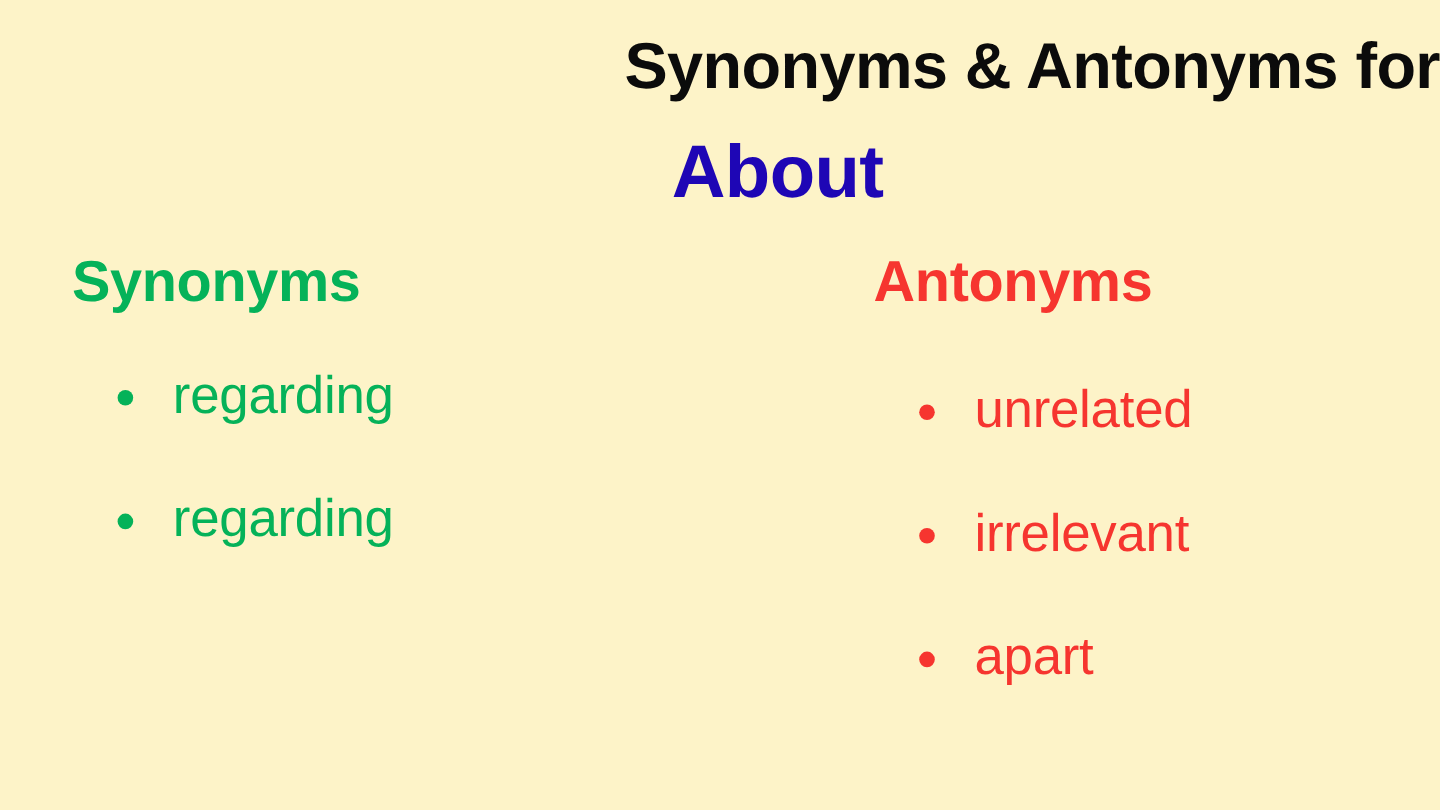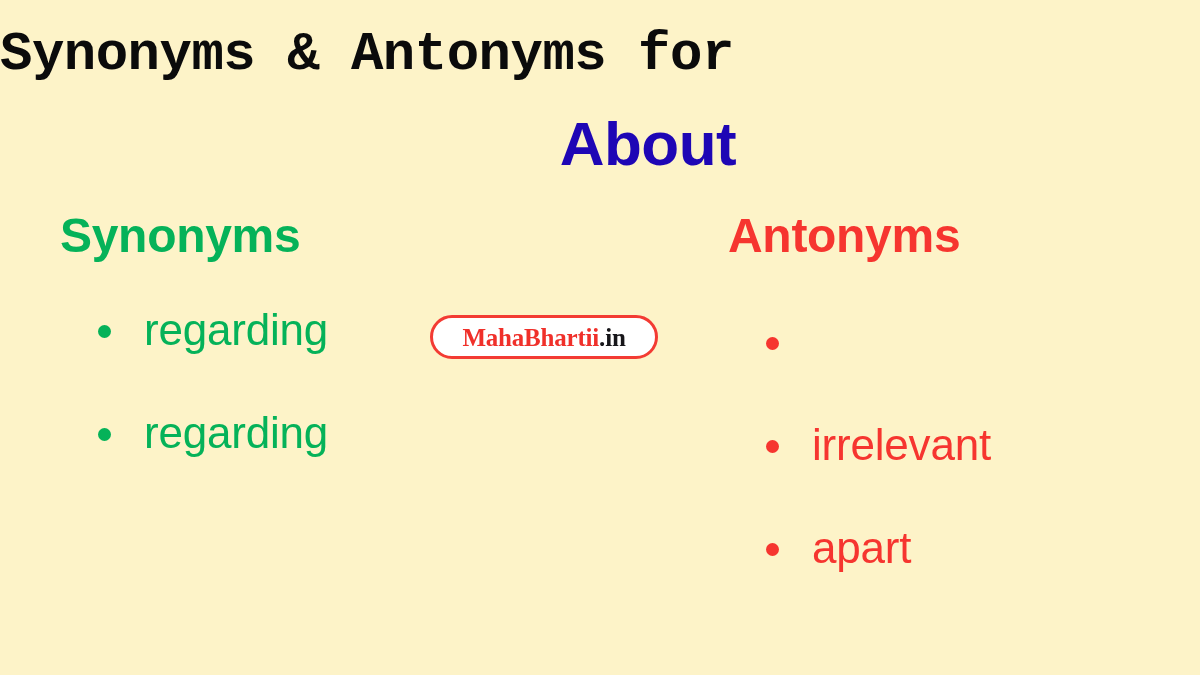--- a/index.html
+++ b/index.html
@@ -21,28 +21,27 @@
     background: #FDF3C8;
     box-sizing: border-box;
   }
 
   
   .title-line {
     position: absolute;
     top: 24px;
     left: 0;
     width: 1200px;
-    text-align: left;
+    text-align: right;
     font-size: 54px;
     font-weight: 700;
     color: #0B0B0B;
     letter-spacing: -0.5px;
     line-height: 1.15;
     font-stretch: condensed;
-    font-family: Liberation Mono, monospace;
   }
   .word-line {
     position: absolute;
     top: 108px;
     left: 0;
     width: 1200px;
     text-align: center;
     font-size: 62px;
     font-weight: 700;
     color: #1E06B5;
@@ -165,31 +164,29 @@
           <span>regarding</span>
         </li>
       </ul>
     </div>
 
     <div class="col col-ant">
       <div class="col-head">Antonyms</div>
       <ul class="word-list">
         <li class="word-item">
           <span class="bullet"></span>
+          <span>unrelated</span>
         </li>
         <li class="word-item">
           <span class="bullet"></span>
           <span>irrelevant</span>
         </li>
         <li class="word-item">
           <span class="bullet"></span>
           <span>apart</span>
         </li>
       </ul>
     </div>
 
   </div>
 
-  <div class="watermark">
-    <span class="wm-text"><span class="wm-name">MahaBhartii</span><span class="wm-tld">.in</span></span>
-  </div>
 
 </div>
 
 </body></html>

